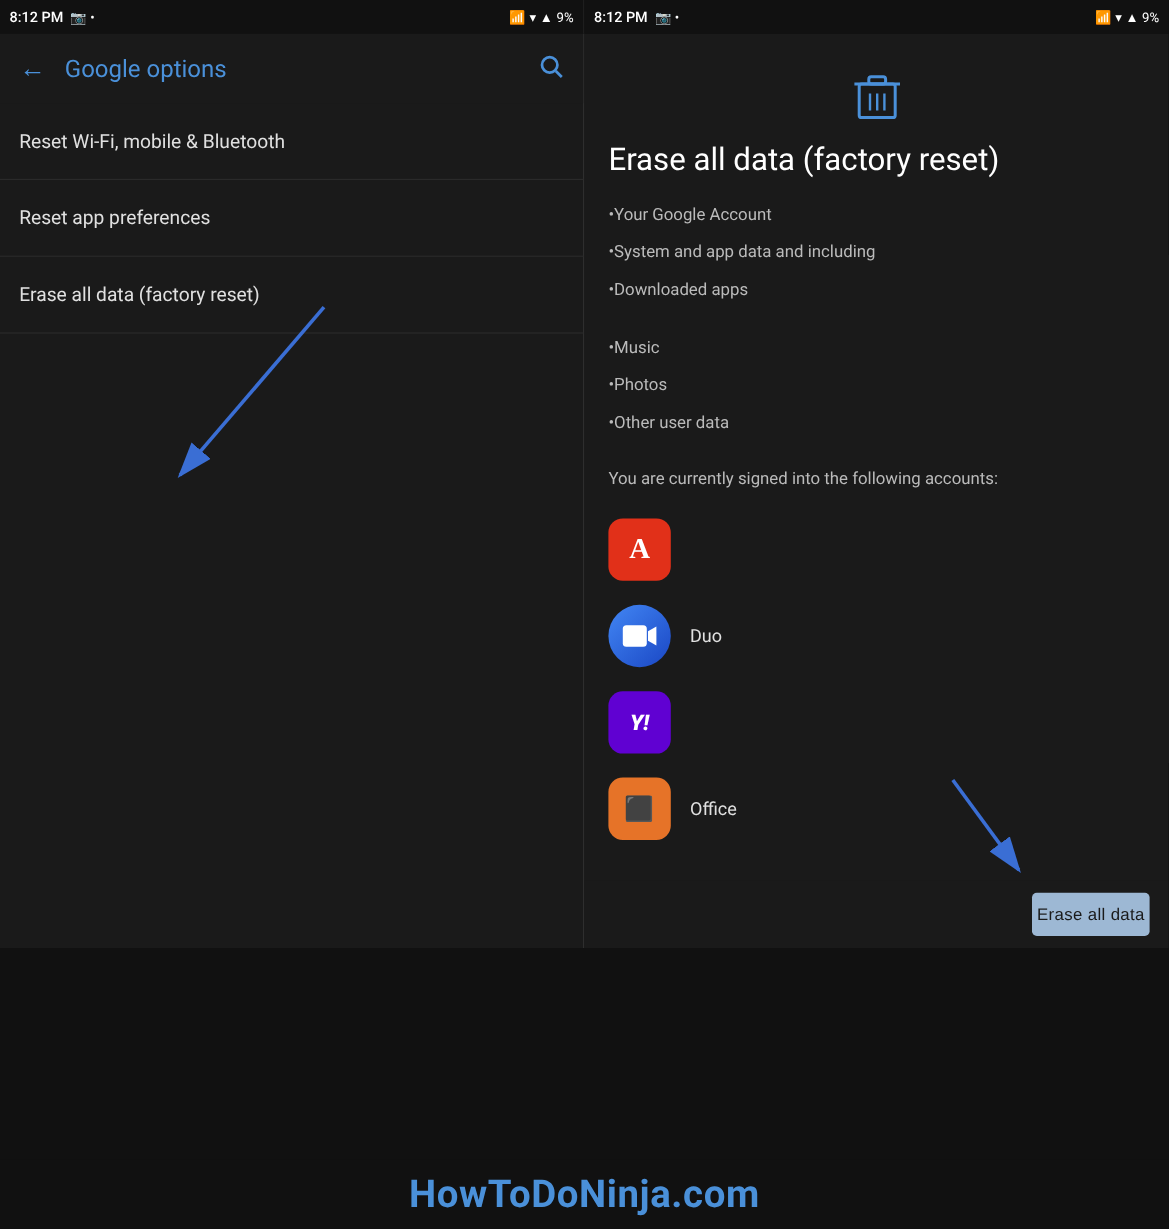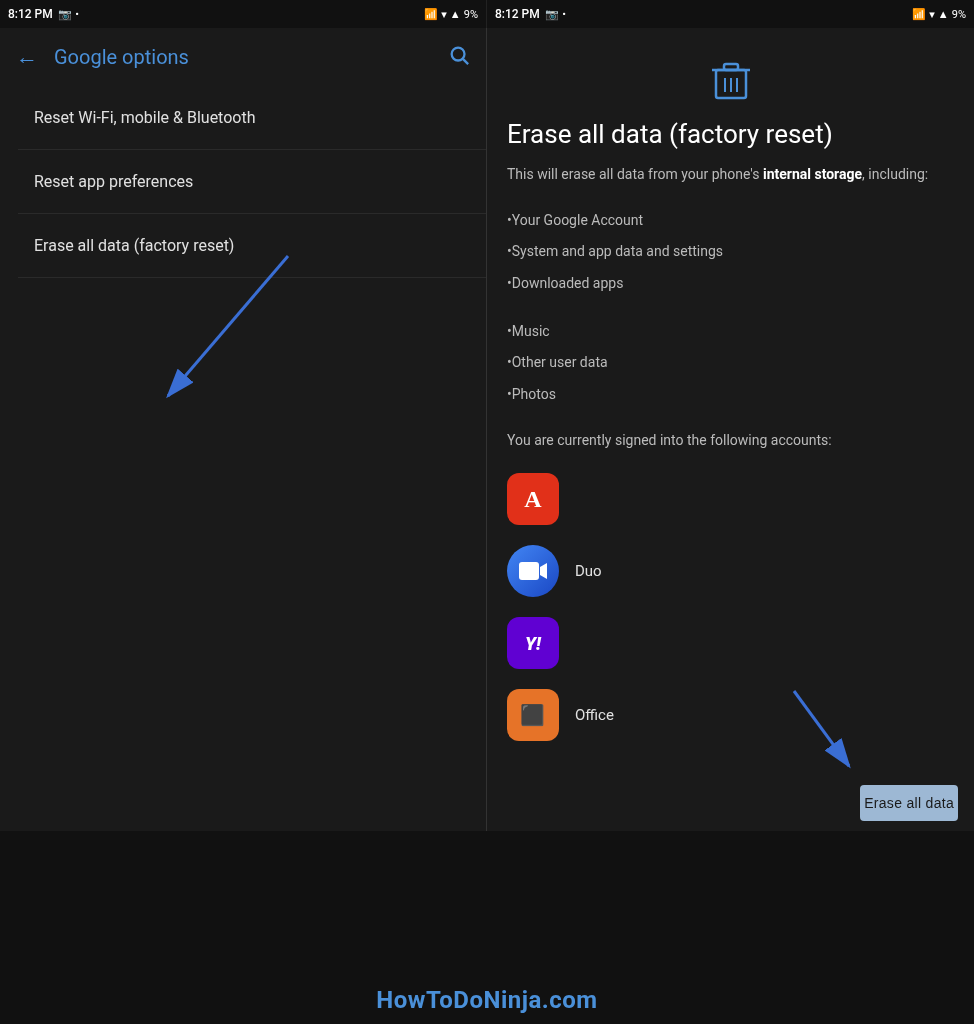--- a/index.html
+++ b/index.html
@@ -72,21 +72,20 @@
       flex: 1;
     }
     .search-btn {
       color: #4a90d9;
       font-size: 20px;
       cursor: pointer;
     }
 
     .menu-list {
       flex: 1;
-      margin-left: 18px;
     }
     .menu-item {
       padding: 22px 16px;
       font-size: 16px;
       color: #e0e0e0;
       border-bottom: 1px solid #2a2a2a;
       cursor: pointer;
     }
 
     
@@ -196,21 +195,21 @@
     }
 
     
     .watermark {
       position: absolute;
       bottom: 0;
       left: 0;
       width: 974px;
       text-align: center;
       padding: 10px 0;
-      font-size: 24px;
+      font-size: 32px;
       font-weight: 700;
       color: #4a90d9;
       background: rgba(17,17,17,0.92);
       z-index: 10;
       letter-spacing: 0.5px;
     }
 
     .yahoo-text {
       font-size: 18px;
       font-weight: 900;
@@ -303,32 +302,29 @@
             <line x1="1" y1="12" x2="39" y2="12" stroke="#4a90d9" stroke-width="2.5"></line>
             <rect x="13" y="6" width="14" height="6" rx="2" stroke="#4a90d9" stroke-width="2.5" fill="none"></rect>
             <line x1="14" y1="20" x2="14" y2="34" stroke="#4a90d9" stroke-width="2"></line>
             <line x1="20" y1="20" x2="20" y2="34" stroke="#4a90d9" stroke-width="2"></line>
             <line x1="26" y1="20" x2="26" y2="34" stroke="#4a90d9" stroke-width="2"></line>
           </svg>
         </div>
 
         <h1 class="erase-title">Erase all data (factory reset)</h1>
 
-        <p class="erase-subtitle">
-          <span>This will erase all data from your phone's </span><strong>internal storage</strong><span>, including:</span>
-        </p>
 
         <div>
           <p class="bullet-item">•Your Google Account</p>
-          <p class="bullet-item">•System and app data and settings</p>
+          <p class="bullet-item">•System and app data and including</p>
           <p class="bullet-item">•Downloaded apps</p>
           <div class="section-gap"></div>
           <p class="bullet-item">•Music</p>
+          <p class="bullet-item">•Photos</p>
           <p class="bullet-item">•Other user data</p>
-          <p class="bullet-item">•Photos</p>
         </div>
 
         <p class="accounts-label">You are currently signed into the following accounts:</p>
 
         <div class="app-row">
           <div class="app-icon app-icon-adobe">
             <span class="adobe-a">A</span>
           </div>
         </div>
 

